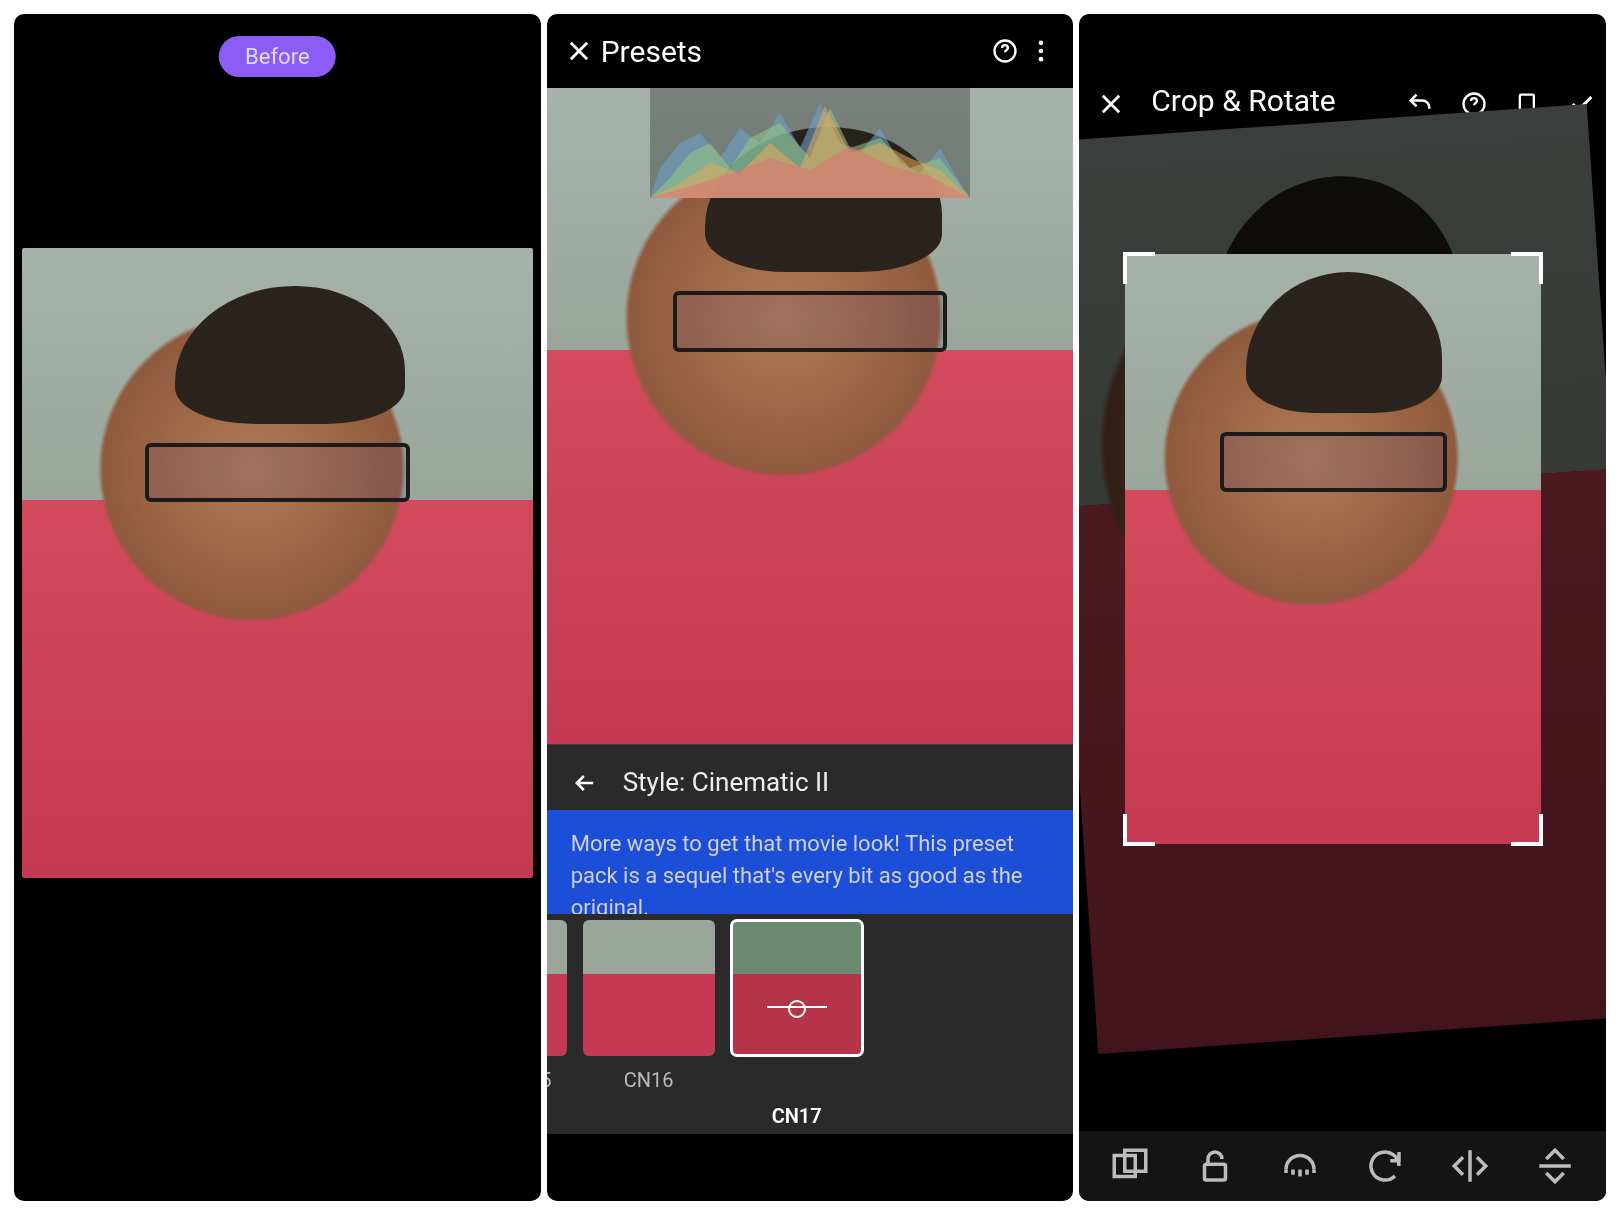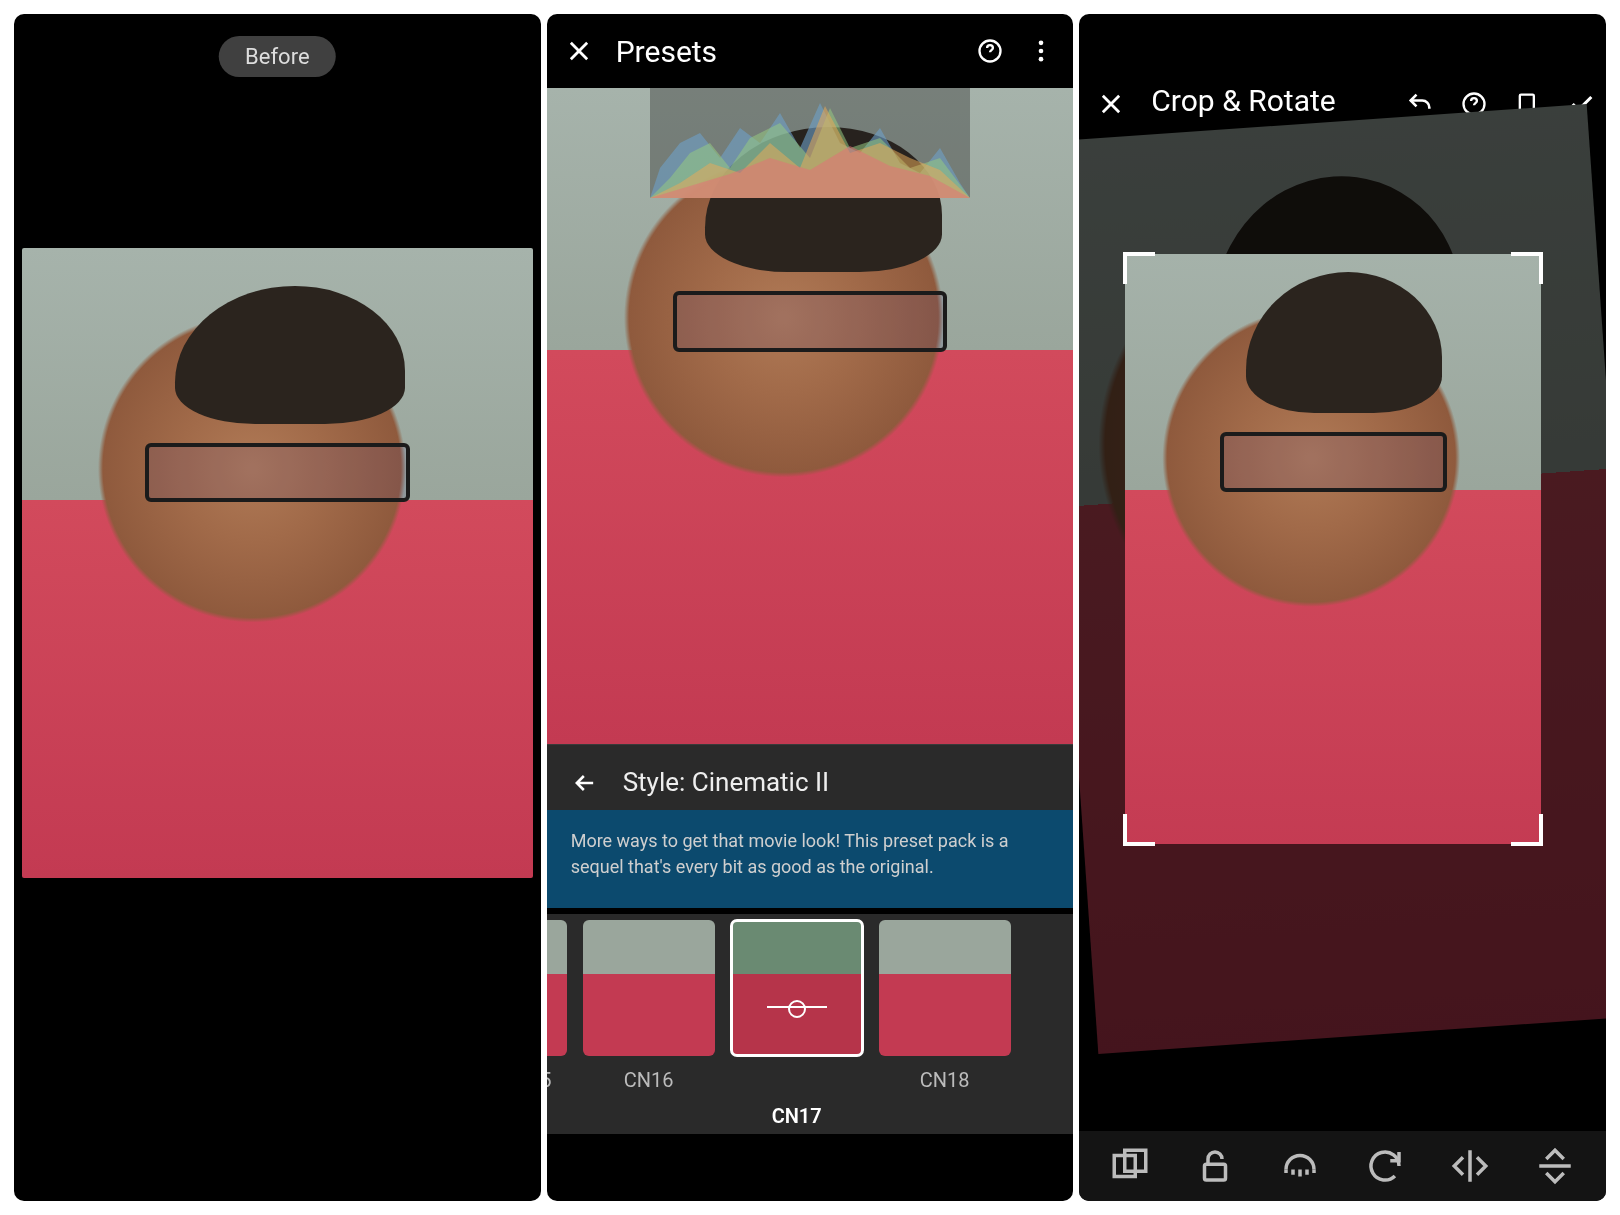--- a/index.html
+++ b/index.html
@@ -47,41 +47,41 @@
     top:6%;
     height:22%;
     background:#2b241e;
     border-radius:60% 55% 40% 40% / 80% 70% 30% 30%;
   }
   
   .before-pill {
     position:absolute;
     top:22px; left:50%;
     transform:translateX(-50%);
-    background:#404040;
+    background:#8b5cf6;
     color:#ddd;
     font-size:22px;
     padding:8px 26px;
     border-radius:30px;
   }
   .p1 .portrait {
     left:8px; right:8px;
     top:234px; height:630px;
     border-radius:2px;
   }
   
   .topbar {
     position:absolute;
     top:0; left:0; right:0;
     height:74px;
     display:flex;
     align-items:center;
     padding:0 18px;
     color:#fff;
-    gap:23px;
+    gap:8px;
   }
   .topbar .title { font-size:30px; font-weight:400; flex:1; }
   .icon { width:28px; height:28px; display:inline-flex; align-items:center; justify-content:center; color:#fff; }
   .p2 .portrait {
     left:0; right:0;
     top:74px; height:656px;
   }
   .histogram {
     position:absolute;
     top:74px; left:50%;
@@ -101,23 +101,23 @@
     align-items:flex-end;
     gap:24px;
     font-size:26px;
     border-top:1px solid #3a3a3a;
     border-bottom:1px solid #1a1a1a;
   }
   .desc {
     position:absolute;
     left:0; right:0;
     top:796px;
-    background:#0c4a6e;
+    background:#1d4ed8;
     color:#cfcfcf;
-    font-size:18px;
+    font-size:22px;
     line-height:1.45;
     padding:18px 24px 28px;
   }
   .thumbs {
     position:absolute;
     left:0; right:0;
     top:900px;
     height:220px;
     background:#2a2a2a;
     display:flex;
@@ -288,24 +288,20 @@
         <div class="tlabel">CN15</div>
       </div>
       <div class="thumb">
         <div class="timg"></div>
         <div class="tlabel">CN16</div>
       </div>
       <div class="thumb selected">
         <div class="timg"></div>
         <div class="tlabel">CN17</div>
       </div>
-      <div class="thumb">
-        <div class="timg"></div>
-        <div class="tlabel">CN18</div>
-      </div>
     </div>
   </div>
 
   <div class="panel p3">
     <div class="status">
       <span></span>
     </div>
     <div class="topbar3">
       <span class="icon">
         <svg viewBox="0 0 24 24" stroke="currentColor" stroke-width="2.4" fill="none">

